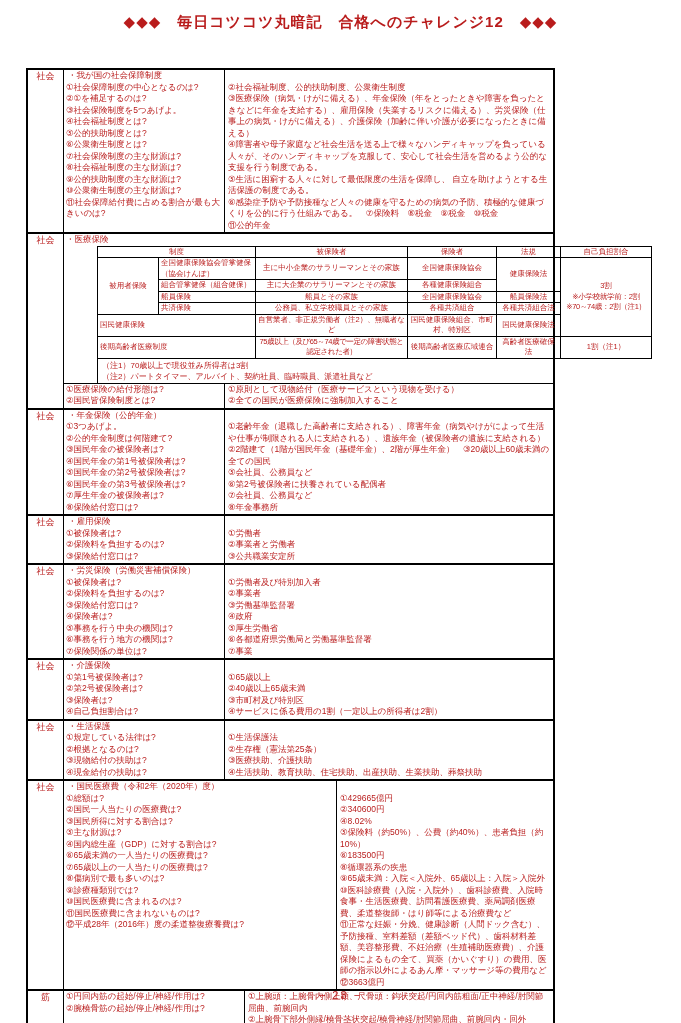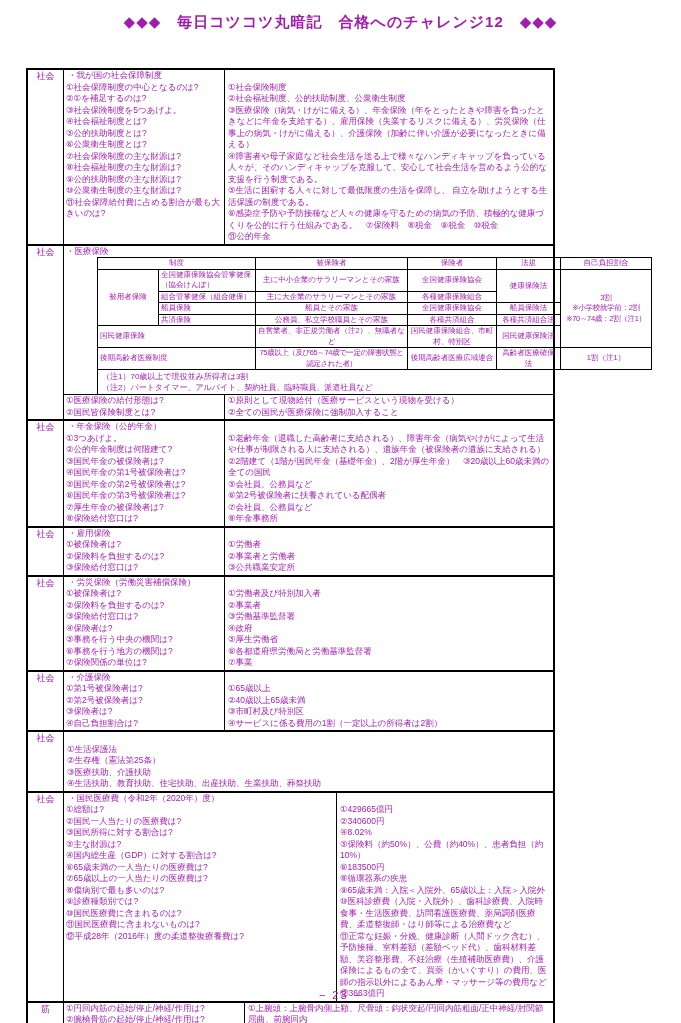--- a/index.html
+++ b/index.html
@@ -1,19 +1,19 @@
 <!DOCTYPE html>
 <html><head>
 <meta charset="utf-8">
 <style>
   * { box-sizing: border-box; }
   html,body { margin:0; padding:0; background:#e8e8e8; }
   .page {
     width:681px; height:1023px; position:relative; margin:0 auto;
-    background:#ffffff; color:#a21caf;
+    background:#ffffff; color:#b91c1c;
     font-family:"Liberation Sans","DejaVu Sans",sans-serif;
     overflow:hidden;
   }
   .doc-title {
     position:absolute; top:13px; left:0; width:100%;
     text-align:center; font-size:15px; font-weight:bold; letter-spacing:1px;
   }
   .main {
     position:absolute; left:26px; top:68px; width:529px;
     border:2px solid #000;
@@ -76,21 +76,20 @@
                 <div class="line">⑤公的扶助制度とは?</div>
                 <div class="line">⑥公衆衛生制度とは?</div>
                 <div class="line">⑦社会保険制度の主な財源は?</div>
                 <div class="line">⑧社会福祉制度の主な財源は?</div>
                 <div class="line">⑨公的扶助制度の主な財源は?</div>
                 <div class="line">⑩公衆衛生制度の主な財源は?</div>
                 <div class="line">⑪社会保障給付費に占める割合が最も大きいのは?</div>
               </div>
           </div>
           <div class="a shift">
-              <div class="line">①社会保険制度</div>
               <div class="line">②社会福祉制度、公的扶助制度、公衆衛生制度</div>
               <div class="line">③医療保険（病気・けがに備える）、年金保険（年をとったときや障害を負ったときなどに年金を支給する）、雇用保険（失業するリスクに備える）、労災保険（仕事上の病気・けがに備える）、介護保険（加齢に伴い介護が必要になったときに備える）</div>
               <div class="line">④障害者や母子家庭など社会生活を送る上で様々なハンディキャップを負っている人々が、そのハンディキャップを克服して、安心して社会生活を営めるよう公的な支援を行う制度である。</div>
               <div class="line">⑤生活に困窮する人々に対して最低限度の生活を保障し、 自立を助けようとする生活保護の制度である。</div>
               <div class="line">⑥感染症予防や予防接種など人々の健康を守るための病気の予防、積極的な健康づくりを公的に行う仕組みである。　⑦保険料　⑧税金　⑨税金　⑩税金</div>
               <div class="line">⑪公的年金</div>
             </div>
         </div>
       </div>
     </div>
@@ -279,20 +278,29 @@
               <div class="line">④サービスに係る費用の1割（一定以上の所得者は2割）</div>
             </div>
         </div>
       </div>
     </div>
 
     <div class="section">
       <div class="sec-label">社会</div>
       <div class="sec-body">
         <div class="qa">
+          <div class="q">
+            <div class="sec-title">・生活保護</div>
+            <div>
+                <div class="line">①規定している法律は?</div>
+                <div class="line">②根拠となるのは?</div>
+                <div class="line">③現物給付の扶助は?</div>
+                <div class="line">④現金給付の扶助は?</div>
+              </div>
+          </div>
           <div class="a shift">
               <div class="line">①生活保護法</div>
               <div class="line">②生存権（憲法第25条）</div>
               <div class="line">③医療扶助、介護扶助</div>
               <div class="line">④生活扶助、教育扶助、住宅扶助、出産扶助、生業扶助、葬祭扶助</div>
             </div>
         </div>
       </div>
     </div>
 

